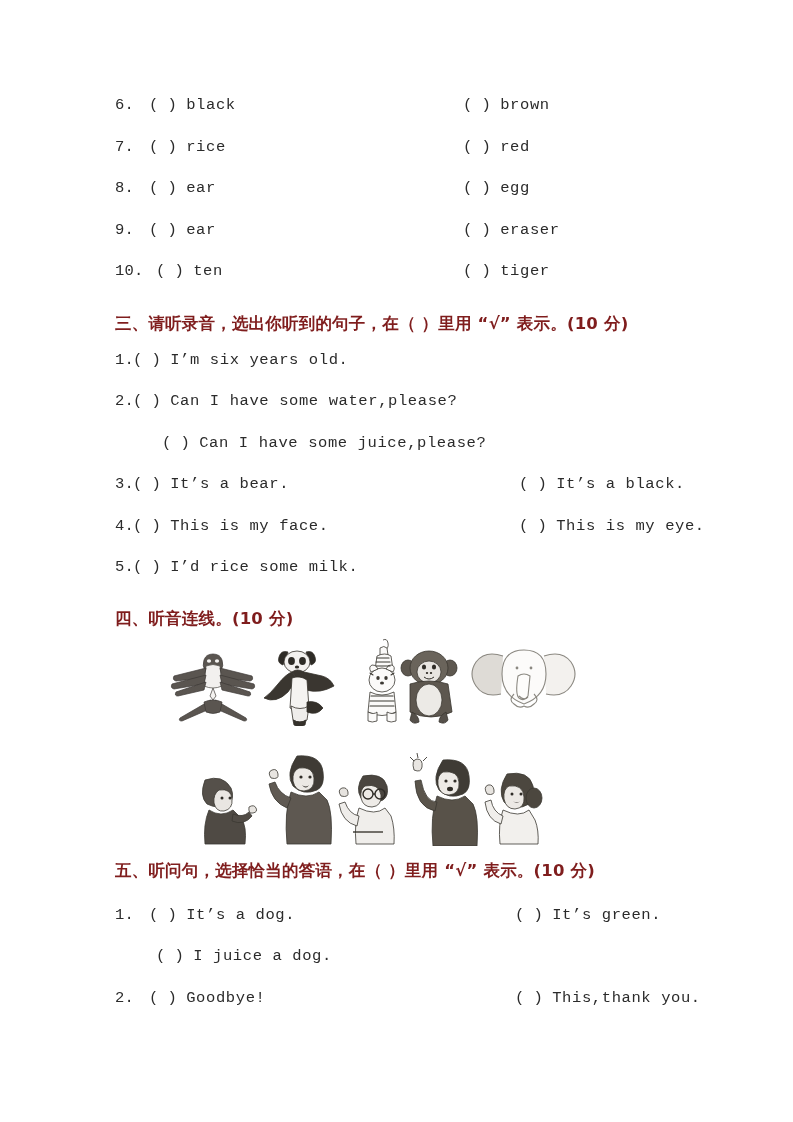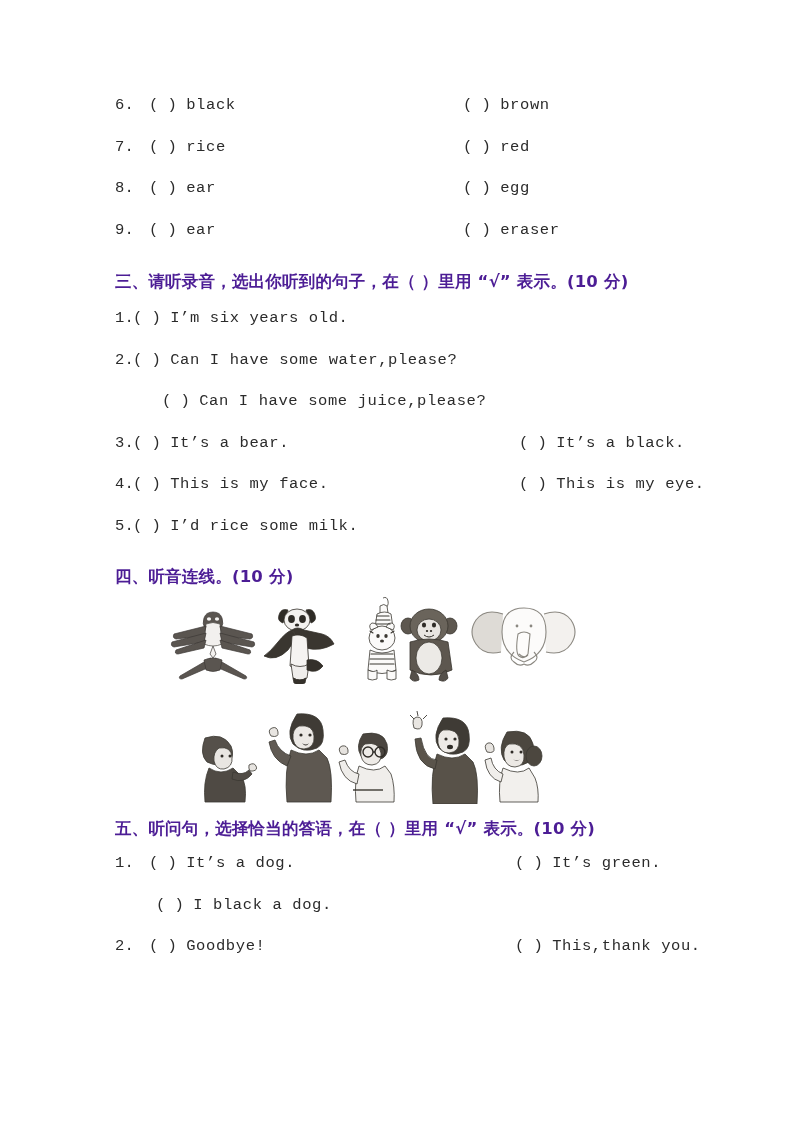--- a/index.html
+++ b/index.html
@@ -74,27 +74,27 @@
 
   .c5-a { left: 34px; }
   .c5-a-indent { left: 41px; }
   .c5-b { left: 400px; }
 
   
   .heading {
     font-family: "DejaVu Sans", "Liberation Sans", sans-serif;
     font-size: 16.5px;
     font-weight: bold;
-    color: #4c1d95;
+    color: #7f1d1d;
     white-space: nowrap;
     letter-spacing: 0.2px;
   }
   .sec3-head { margin-top: 9px; margin-bottom: 16px; }
   .sec4-head { margin-top: 8px; margin-bottom: 4px; }
-  .sec5-head { margin-top: 4px; margin-bottom: 14px; }
+  .sec5-head { margin-top: 4px; margin-bottom: 24px; }
 
   
   .picstrip {
     position: relative;
     height: 92px;
     margin-left: 55px;
     width: 460px;
   }
   .picstrip.people {
     margin-left: 72px;
@@ -134,20 +134,25 @@
       <span class="colA c2-a"><span class="paren">(      )</span> <span class="answer">ear</span></span>
       <span class="colB c2-b"><span class="paren">(      )</span> <span class="answer">egg</span></span>
     </div>
 
     <div class="qrow">
       <span class="qnum">9.</span>
       <span class="colA c2-a"><span class="paren">(      )</span> <span class="answer">ear</span></span>
       <span class="colB c2-b"><span class="paren">(      )</span> <span class="answer">eraser</span></span>
     </div>
 
+    <div class="qrow">
+      <span class="qnum">10.</span>
+      <span class="colA c2-a-wide"><span class="paren">(      )</span> <span class="answer">ten</span></span>
+      <span class="colB c2-b"><span class="paren">(      )</span> <span class="answer">tiger</span></span>
+    </div>
 
   </div>
 
   <div class="heading sec3-head">三、请听录音，选出你听到的句子，在（    ）里用 “√” 表示。(10 分)</div>
 
   <div>
 
     <div class="qrow">
       <span class="qnum">1.</span>
       <span class="colA c3-a"><span class="paren">(      )</span> <span class="answer">I’m six years old.</span></span>
@@ -399,21 +404,21 @@
 
   <div>
 
     <div class="qrow">
       <span class="qnum">1.</span>
       <span class="colA c5-a"><span class="paren">(      )</span> <span class="answer">It’s a dog.</span></span>
       <span class="colB c5-b"><span class="paren">(      )</span> <span class="answer">It’s green.</span></span>
     </div>
 
     <div class="qrow">
-      <span class="colA c5-a-indent"><span class="paren">(      )</span> <span class="answer">I black a dog.</span></span>
+      <span class="colA c5-a-indent"><span class="paren">(      )</span> <span class="answer">I juice a dog.</span></span>
     </div>
 
     <div class="qrow">
       <span class="qnum">2.</span>
       <span class="colA c5-a"><span class="paren">(      )</span> <span class="answer">Goodbye!</span></span>
       <span class="colB c5-b"><span class="paren">(      )</span> <span class="answer">This,thank you.</span></span>
     </div>
 
   </div>
 

